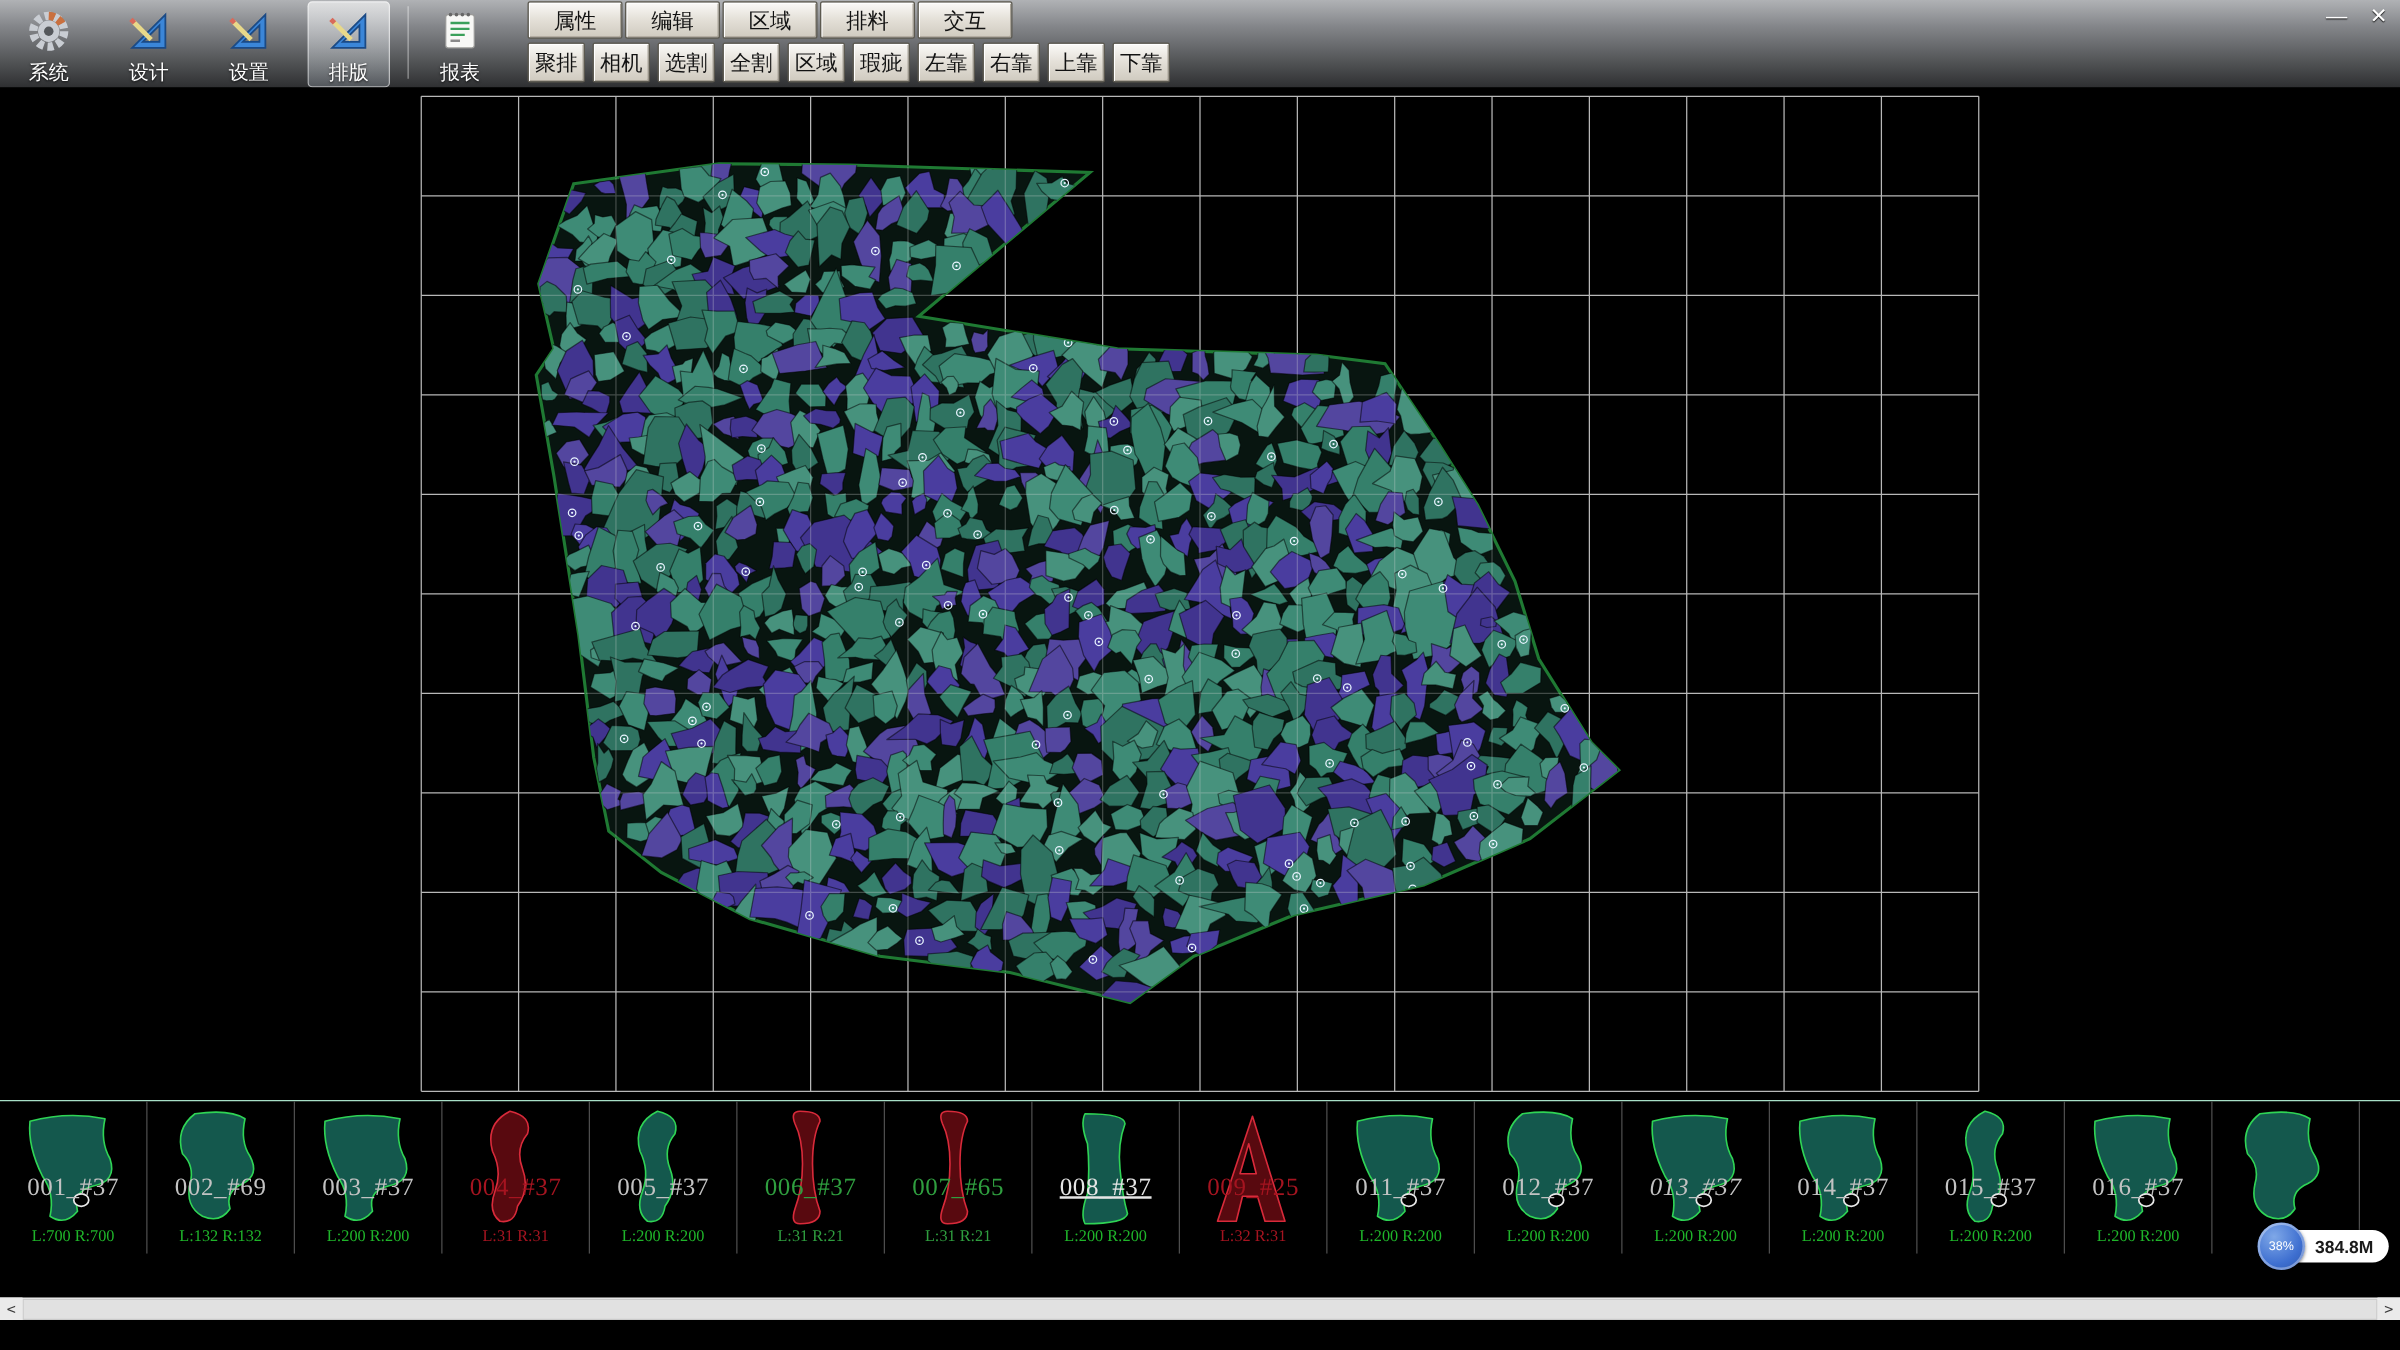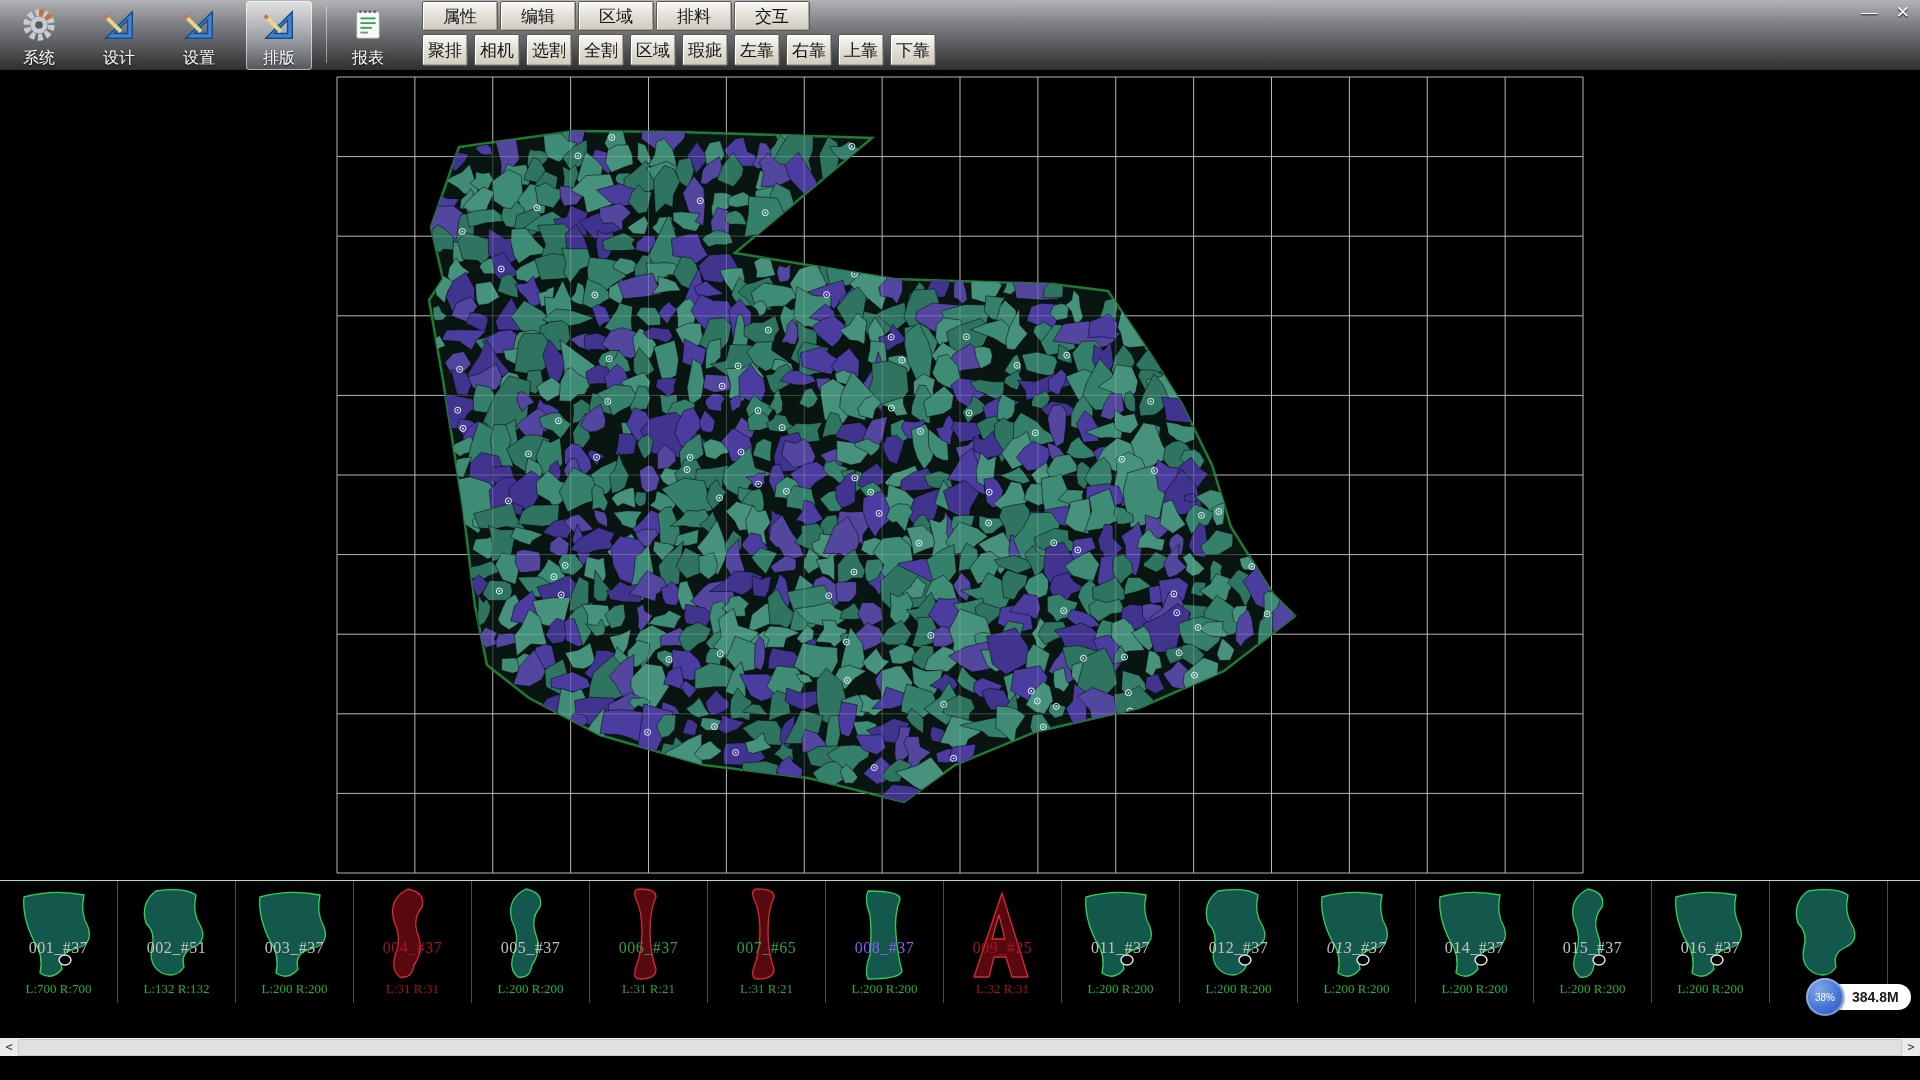--- a/index.html
+++ b/index.html
@@ -32,21 +32,21 @@
   
   #canvas{position:absolute;top:70px;left:0;width:1920px;height:810px;background:#000;}
   #canvas-svg{display:block;}
 
   
   #thumbs{position:absolute;top:880px;left:0;width:1920px;height:122px;background:#000;
     border-top:1px solid #a8e0c8;display:flex;overflow:hidden;}
   .thumb{position:relative;flex:0 0 117px;width:117px;height:100%;border-right:1px solid #4d4d4d;cursor:pointer;}
   .thumb svg{position:absolute;left:8px;top:2px;}
   .thumb .tname{position:absolute;top:58px;left:0;width:100%;text-align:center;z-index:2;
-    font-family:"Liberation Serif",serif;font-size:16px;letter-spacing:.5px;}
+    font-family:"Liberation Serif",serif;font-size:20px;letter-spacing:.5px;}
   .thumb .tmeta{position:absolute;bottom:6px;left:0;width:100%;text-align:center;z-index:2;
     font-family:"Liberation Serif",serif;font-size:13px;}
 
   
   #status-badge{position:absolute;top:978px;left:1806px;width:112px;height:40px;}
   #status-badge .pill{position:absolute;left:20px;top:6px;height:26px;line-height:26px;background:#fff;
     border-radius:13px;padding:0 12px 0 26px;font-size:14px;font-weight:bold;color:#1a1a1a;
     box-shadow:0 1px 4px rgba(0,0,0,.65);}
   #status-badge .pcircle{position:absolute;left:0;top:0;width:38px;height:38px;border-radius:50%;
     background:radial-gradient(circle at 35% 30%,#7fa8e8,#3e6fd0 60%,#2b55ab);
@@ -1161,21 +1161,21 @@
           <path d="M16,12 Q46,4 76,10 Q72,28 80,42 Q86,60 66,64 Q50,68 54,84 Q44,96 32,88 Q36,70 26,56 Q14,32 16,12 Z" fill="#14584d" stroke="#2fd455" stroke-width="1.3" fill-rule="evenodd" stroke-linejoin="round"></path>
           <ellipse cx="57" cy="75" rx="6" ry="5" fill="#000" stroke="#e8e8e8" stroke-width="1.4"></ellipse>
         </svg>
         <div class="tname" style="color: rgb(194, 194, 194);">001_#37</div>
         <div class="tmeta" style="color: rgb(31, 181, 42);">L:700 R:700</div>
       </div>
       <div class="thumb">
         <svg viewBox="0 0 100 100" width="100" height="104">
           <path d="M30,6 Q58,2 70,10 Q66,28 74,40 Q82,55 68,62 Q54,68 58,82 Q50,94 36,88 Q22,80 26,62 Q30,48 20,38 Q14,18 30,6 Z" fill="#14584d" stroke="#2fd455" stroke-width="1.3" fill-rule="evenodd" stroke-linejoin="round"></path>
         </svg>
-        <div class="tname" style="color: rgb(194, 194, 194);">002_#51</div>
+        <div class="tname" style="color: rgb(194, 194, 194);">002_#69</div>
         <div class="tmeta" style="color: rgb(31, 181, 42);">L:132 R:132</div>
       </div>
       <div class="thumb">
         <svg viewBox="0 0 100 100" width="100" height="104">
           <path d="M16,12 Q46,4 76,10 Q72,28 80,42 Q86,60 66,64 Q50,68 54,84 Q44,96 32,88 Q36,70 26,56 Q14,32 16,12 Z" fill="#14584d" stroke="#2fd455" stroke-width="1.3" fill-rule="evenodd" stroke-linejoin="round"></path>
         </svg>
         <div class="tname" style="color: rgb(194, 194, 194);">003_#37</div>
         <div class="tmeta" style="color: rgb(31, 181, 42);">L:200 R:200</div>
       </div>
       <div class="thumb">
@@ -1203,21 +1203,21 @@
         <svg viewBox="0 0 100 100" width="100" height="104">
           <path d="M42,4 Q58,4 58,12 Q52,24 52,46 Q52,68 58,84 Q58,94 42,94 Q34,94 38,82 Q44,66 44,46 Q44,26 38,14 Q34,4 42,4 Z" fill="#58090f" stroke="#d82a3a" stroke-width="1.3" fill-rule="evenodd" stroke-linejoin="round"></path>
         </svg>
         <div class="tname" style="color: rgb(47, 158, 63);">007_#65</div>
         <div class="tmeta" style="color: rgb(47, 158, 63);">L:31 R:21</div>
       </div>
       <div class="thumb">
         <svg viewBox="0 0 100 100" width="100" height="104">
           <path d="M34,6 Q66,6 66,14 Q60,30 62,50 Q64,72 68,86 Q66,94 34,94 Q30,86 36,70 Q38,50 36,30 Q30,14 34,6 Z" fill="#14584d" stroke="#2fd455" stroke-width="1.3" fill-rule="evenodd" stroke-linejoin="round"></path>
         </svg>
-        <div class="tname" style="color: #8b5cf6;">008_#37</div>
+        <div class="tname" style="color: #e5e5e5; text-decoration: underline;">008_#37</div>
         <div class="tmeta" style="color: rgb(31, 181, 42);">L:200 R:200</div>
       </div>
       <div class="thumb">
         <svg viewBox="0 0 100 100" width="100" height="104">
           <path d="M50,8 L76,92 L60,92 L54,72 L42,72 L37,92 L22,92 Z M47,30 L53,54 L40,54 Z" fill="#58090f" stroke="#d82a3a" stroke-width="1.3" fill-rule="evenodd" stroke-linejoin="round"></path>
         </svg>
         <div class="tname" style="color: rgb(165, 20, 32);">009_#25</div>
         <div class="tmeta" style="color: rgb(165, 20, 32);">L:32 R:31</div>
       </div>
       <div class="thumb">

